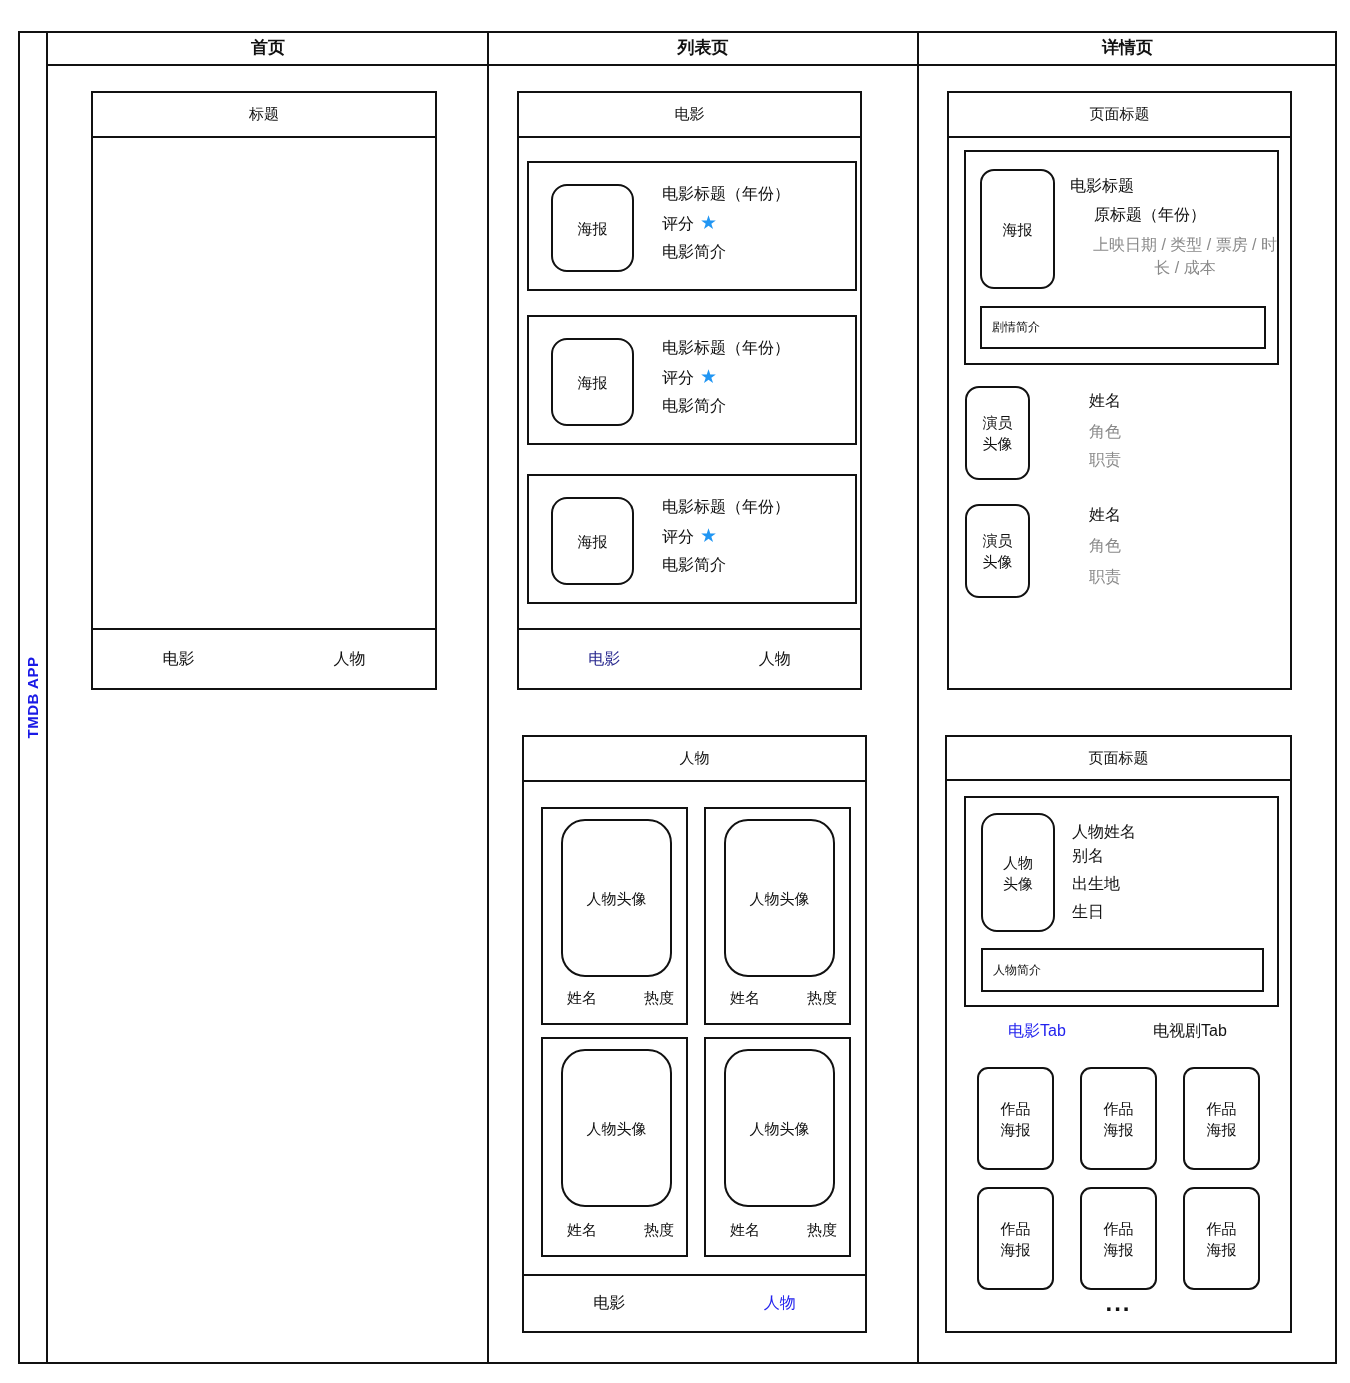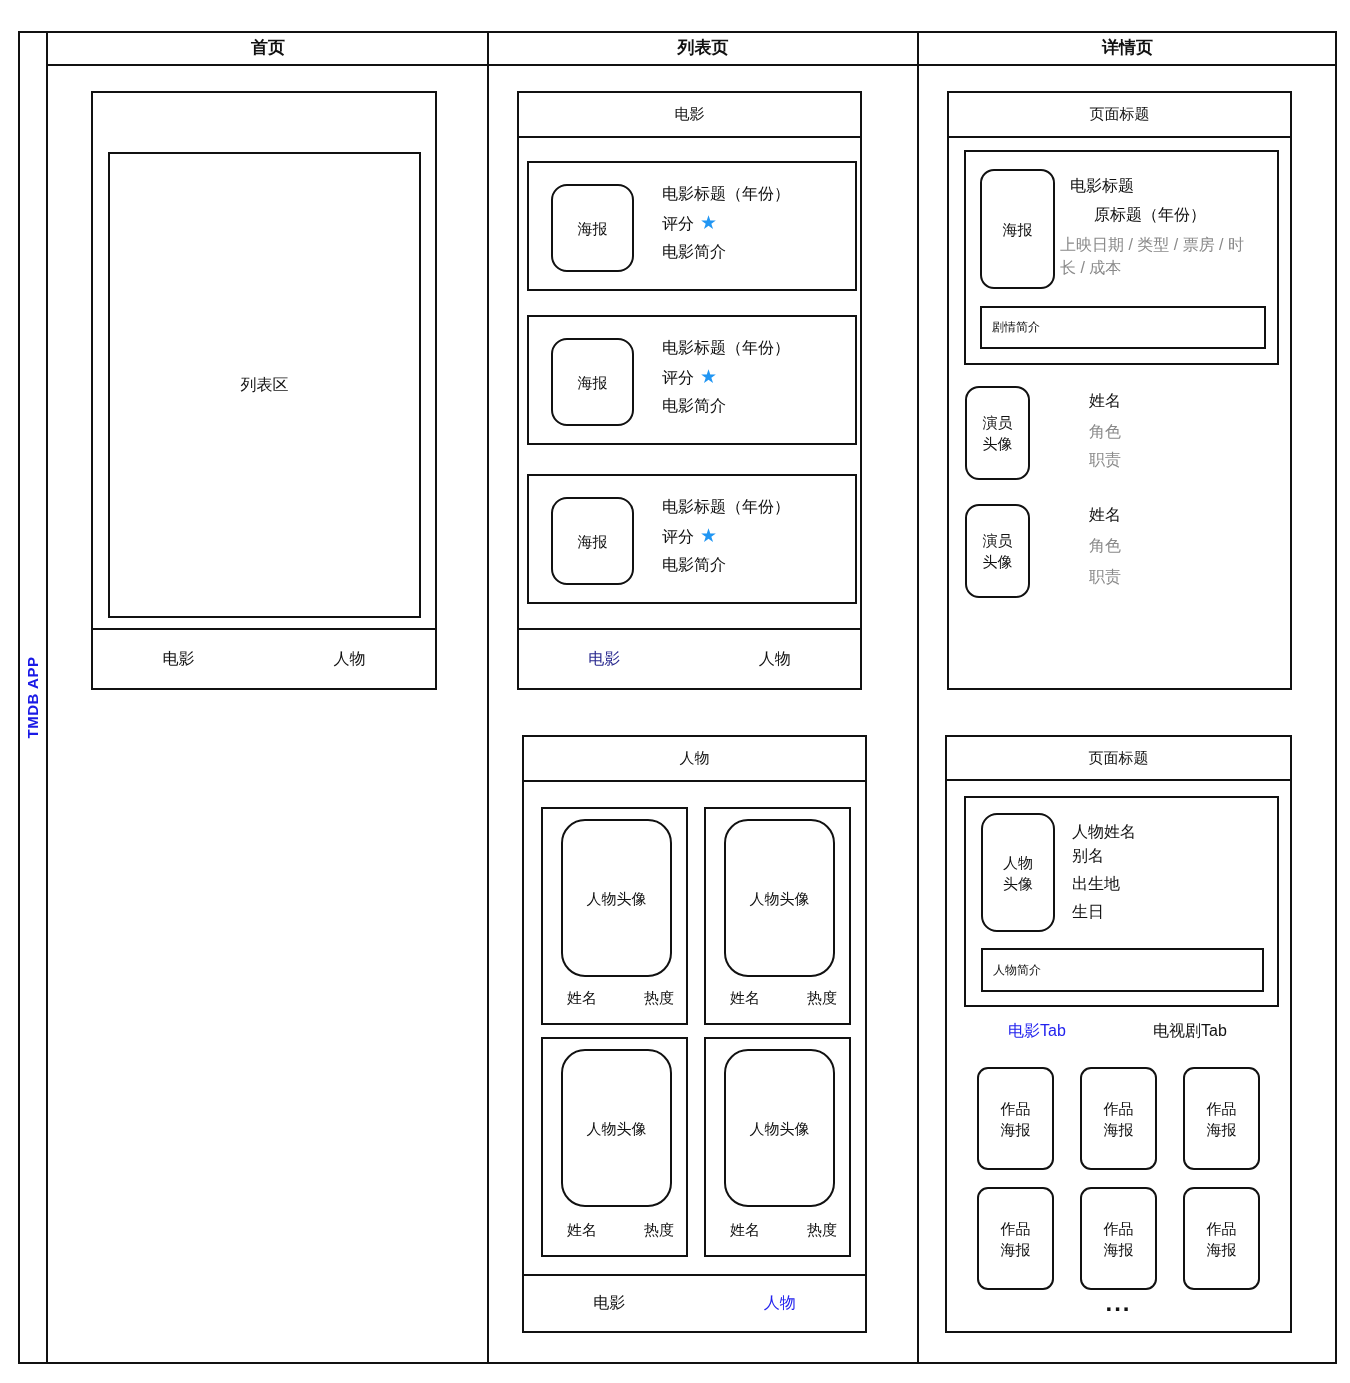--- a/index.html
+++ b/index.html
@@ -63,22 +63,22 @@
 
   <div class="brand-strip">
     <span>TMDB APP</span>
   </div>
 
   <div class="colhead" style="left:48px; width:440px;">首页</div>
   <div class="colhead" style="left:488px; width:430px;">列表页</div>
   <div class="colhead" style="left:918px; width:419px;">详情页</div>
 
   <div class="panel" style="left:91px; top:91px; width:346px; height:599px;">
-    <div class="listbox" style="left:15px; top:59px; width:313px; height:466px;">
-      <span>列表区</span>
+    <div class="panel-head" style="height:45px;">
+      <span>标题</span>
     </div>
     <div class="tabbar" style="height:60px;">
       <div class="tab">电影</div>
       <div class="tab">人物</div>
     </div>
   </div>
 
   <div class="panel" style="left:517px; top:91px; width:345px; height:599px;">
     <div class="panel-head" style="height:45px;">
       <span>电影</span>
@@ -159,21 +159,21 @@
 
   <div class="panel" style="left:947px; top:91px; width:345px; height:599px;">
     <div class="panel-head" style="height:45px;">
       <span>页面标题</span>
     </div>
 
     <div class="infocard" style="left:15px; top:57px; width:315px; height:215px;">
       <div class="rbox" style="position:absolute; left:14px; top:17px; width:75px; height:120px; border-radius:14px;">海报</div>
       <div class="dline" style="left:104px; top:24px;">电影标题</div>
       <div class="dline" style="left:104px; top:53px;margin-left:24px;">原标题（年份）</div>
-      <div class="meta gray" style="left:94px; top:81px; width:198px;">上映日期 / 类型 / 票房 / 时长 / 成本</div>
+      <div class="meta gray" style="left:120px; top:81px; width:198px;text-align:center;">上映日期 / 类型 / 票房 / 时长 / 成本</div>
       <div class="txtbox" style="left:14px; top:154px; width:286px; height:43px;">剧情简介</div>
     </div>
 
     <div>
       <div class="rbox castrow-avatar" style="left:16px; top:293px;">演员
 头像</div>
       <div class="dline" style="left:140px; top:298px;">姓名</div>
       <div class="dline gray" style="left:140px; top:329px;">角色</div>
       <div class="dline gray" style="left:140px; top:357px;">职责</div>
     </div>

